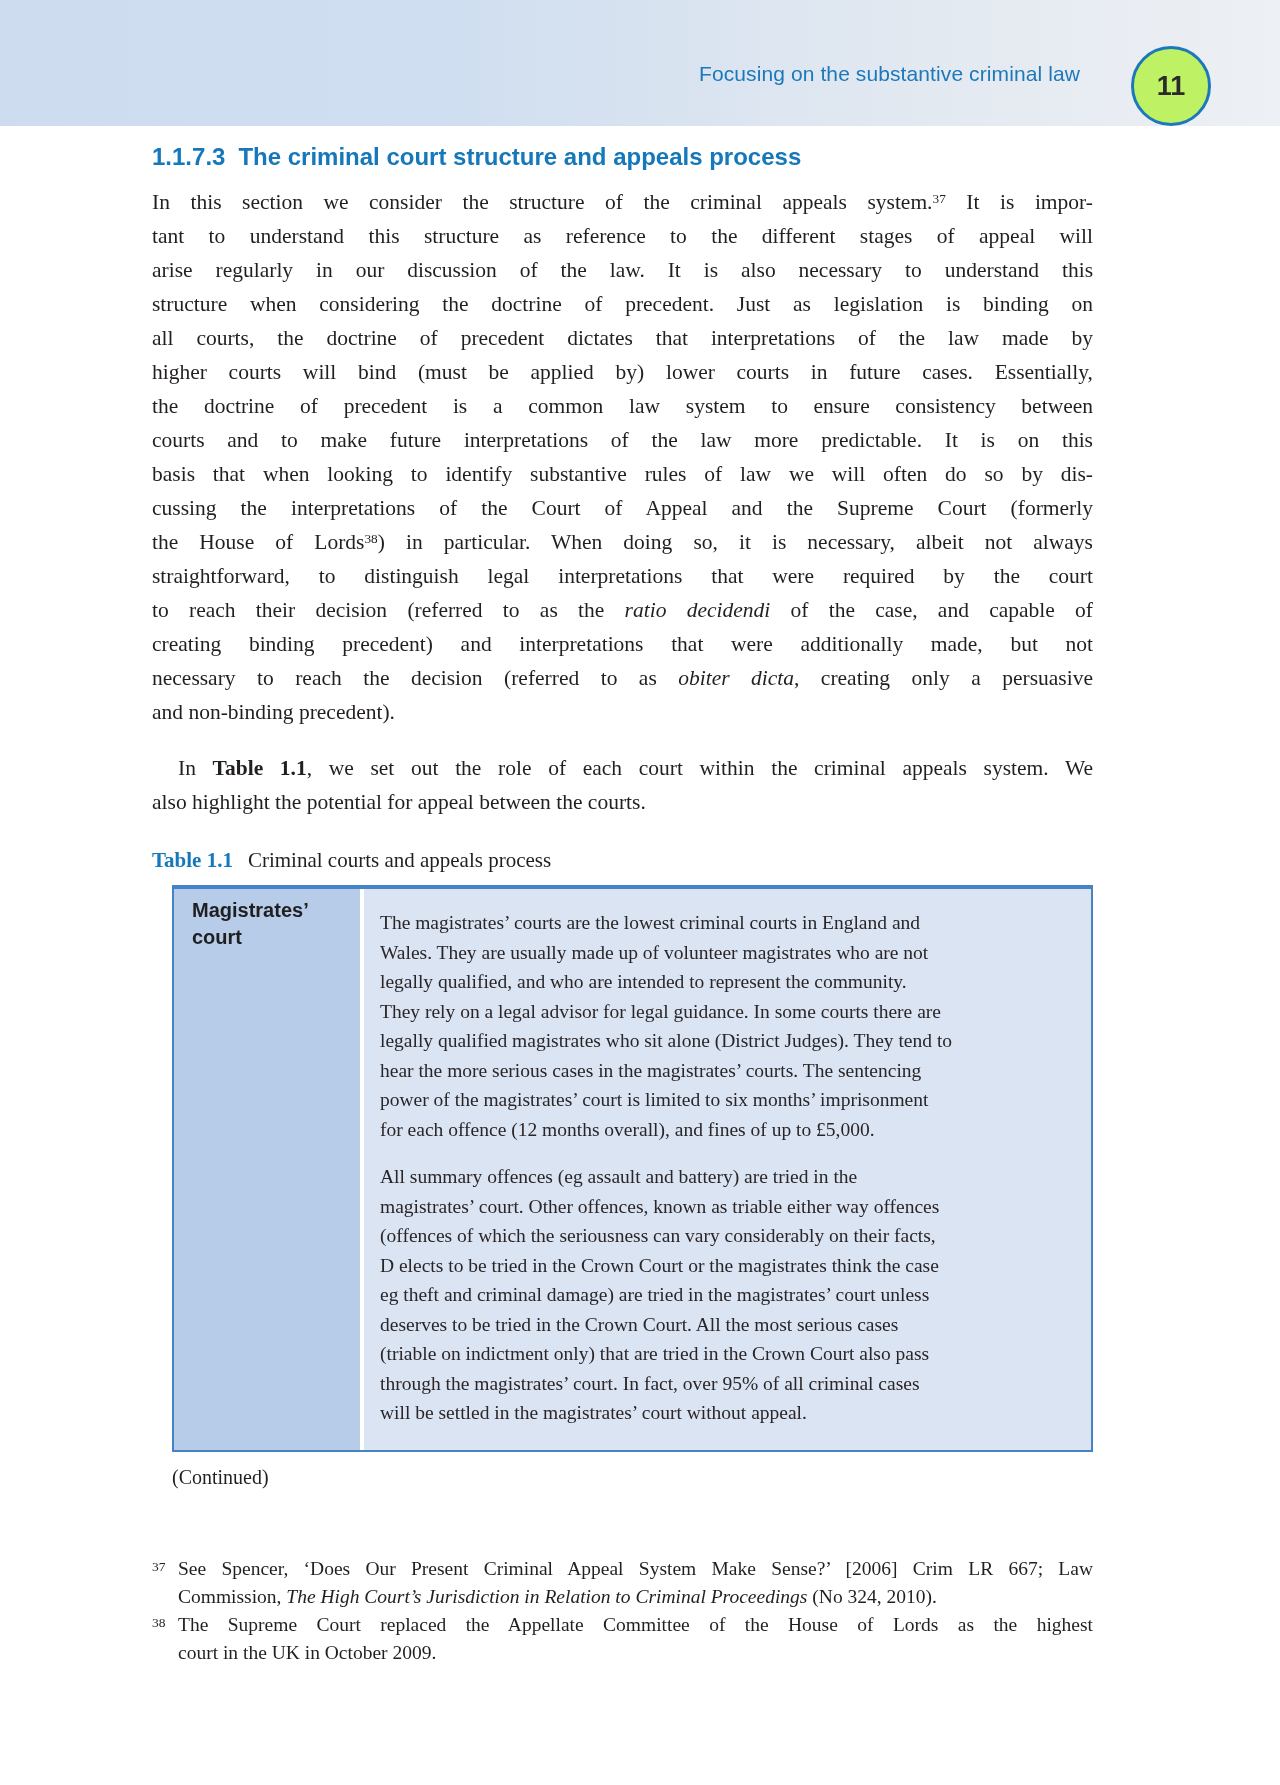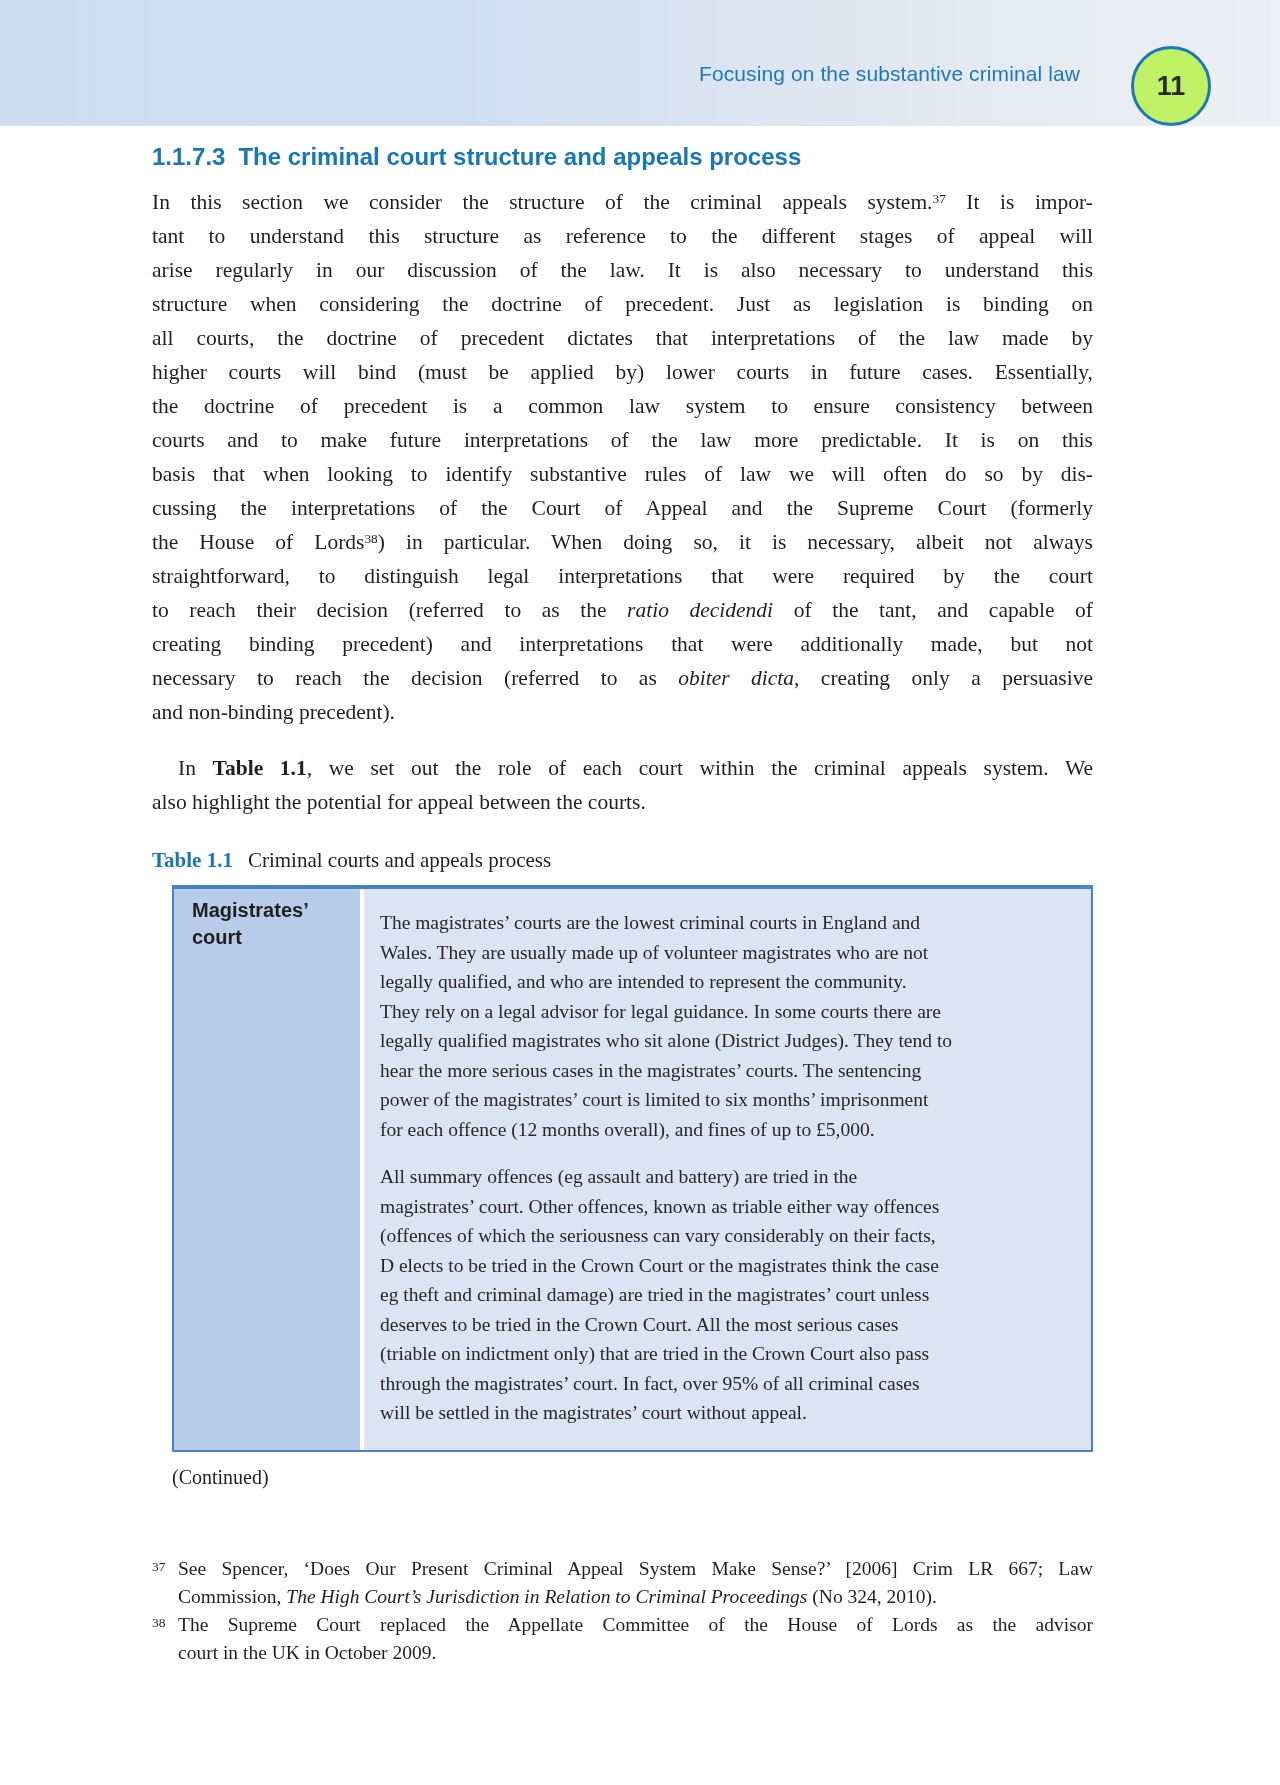--- a/index.html
+++ b/index.html
@@ -111,21 +111,21 @@
         <div class="line"><span>arise regularly in our discussion of the law. It is also necessary to understand this</span></div>
         <div class="line"><span>structure when considering the doctrine of precedent. Just as legislation is binding on</span></div>
         <div class="line"><span>all courts, the doctrine of precedent dictates that interpretations of the law made by</span></div>
         <div class="line"><span>higher courts will bind (must be applied by) lower courts in future cases. Essentially,</span></div>
         <div class="line"><span>the doctrine of precedent is a common law system to ensure consistency between</span></div>
         <div class="line"><span>courts and to make future interpretations of the law more predictable. It is on this</span></div>
         <div class="line"><span>basis that when looking to identify substantive rules of law we will often do so by dis-</span></div>
         <div class="line"><span>cussing the interpretations of the Court of Appeal and the Supreme Court (formerly</span></div>
         <div class="line"><span>the House of Lords</span><span class="seg-sup">38</span><span>) in particular. When doing so, it is necessary, albeit not always</span></div>
         <div class="line"><span>straightforward, to distinguish legal interpretations that were required by the court</span></div>
-        <div class="line"><span>to reach their decision (referred to as the </span><span class="seg-i">ratio decidendi</span><span> of the tant, and capable of</span></div>
+        <div class="line"><span>to reach their decision (referred to as the </span><span class="seg-i">ratio decidendi</span><span> of the case, and capable of</span></div>
         <div class="line"><span>creating binding precedent) and interpretations that were additionally made, but not</span></div>
         <div class="line"><span>necessary to reach the decision (referred to as </span><span class="seg-i">obiter dicta</span><span>, creating only a persuasive</span></div>
         <div class="line"><span>and non-binding precedent).</span></div>
       </div>
 
     <div class="body-para para2 justify-lines">
         <div class="line"><span>In </span><span class="seg-b">Table 1.1</span><span>, we set out the role of each court within the criminal appeals system. We</span></div>
         <div class="line"><span>also highlight the potential for appeal between the courts.</span></div>
       </div>
 
@@ -166,20 +166,20 @@
       <div class="footnote">
         <span class="fn-num">37</span>
         <div class="fn-text justify-lines">
             <div class="line"><span>See Spencer, ‘Does Our Present Criminal Appeal System Make Sense?’ [2006] Crim LR 667; Law</span></div>
             <div class="line"><span>Commission, </span><span class="seg-i">The High Court’s Jurisdiction in Relation to Criminal Proceedings</span><span> (No 324, 2010).</span></div>
           </div>
       </div>
       <div class="footnote">
         <span class="fn-num">38</span>
         <div class="fn-text justify-lines">
-            <div class="line"><span>The Supreme Court replaced the Appellate Committee of the House of Lords as the advisor</span></div>
+            <div class="line"><span>The Supreme Court replaced the Appellate Committee of the House of Lords as the highest</span></div>
             <div class="line"><span>court in the UK in October 2009.</span></div>
           </div>
       </div>
     </div>
 
   </div>
 </div>
 
 </body></html>

